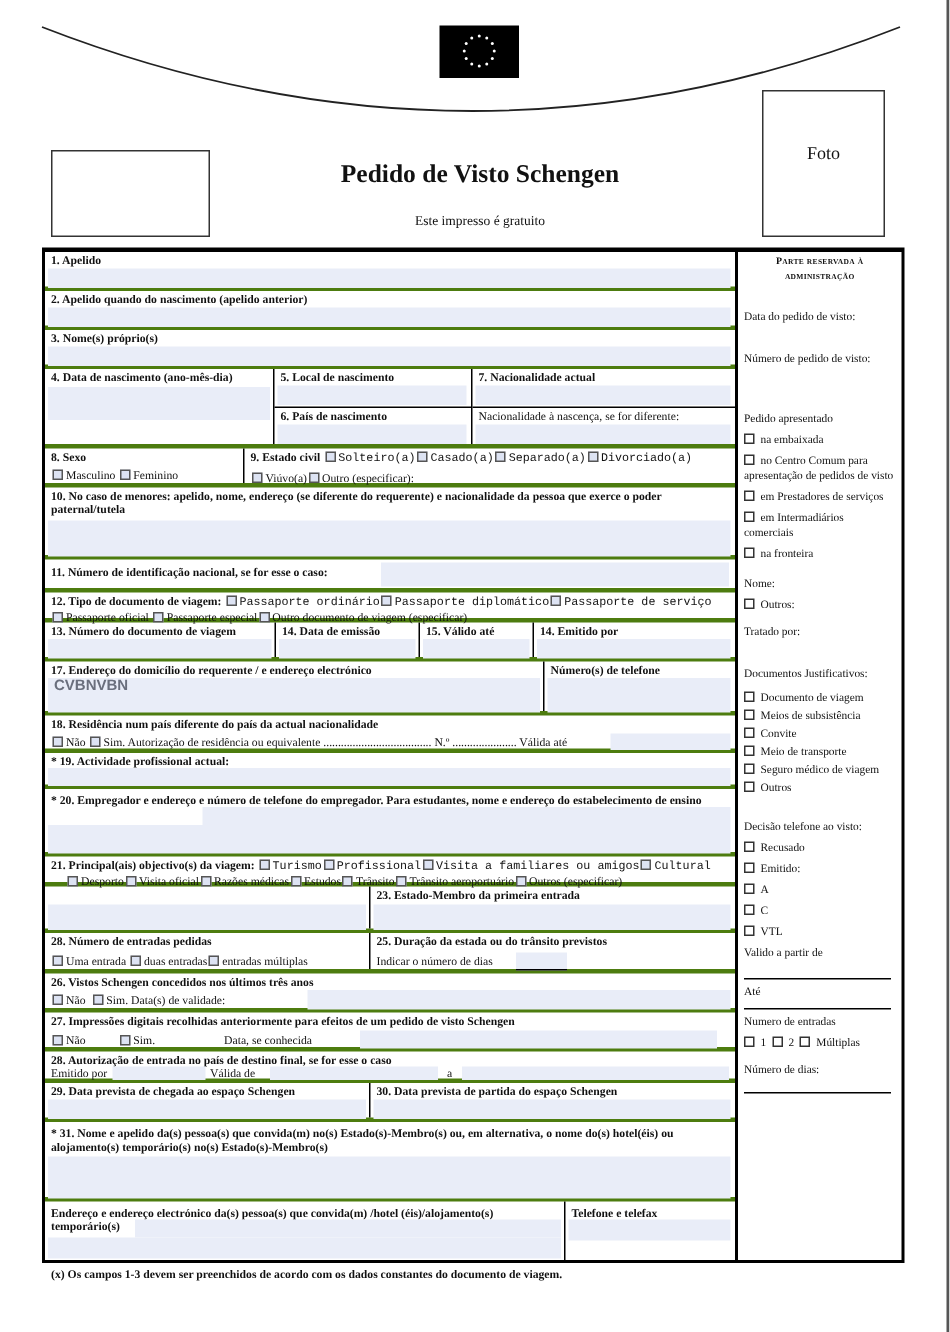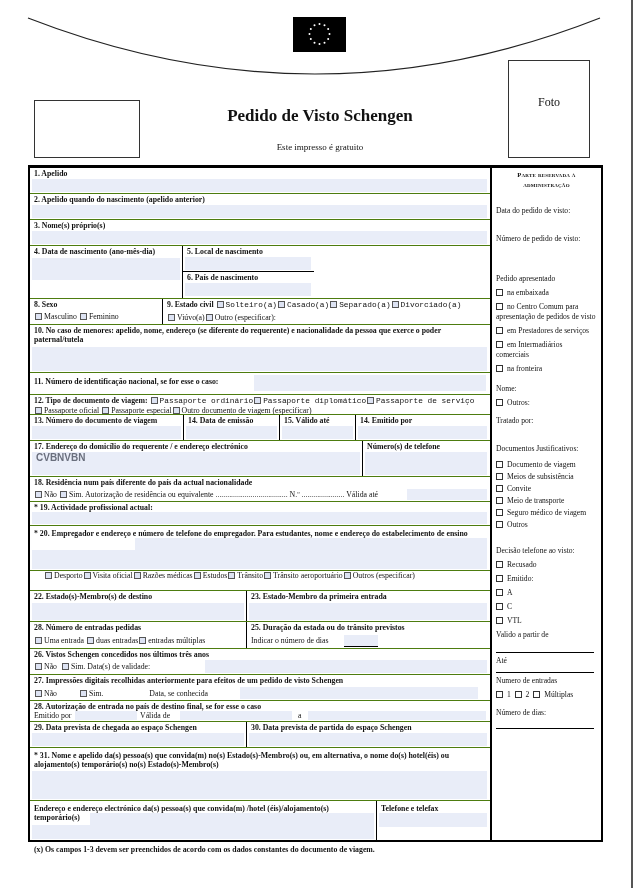--- a/index.html
+++ b/index.html
@@ -11,21 +11,21 @@
   .stamp-box { position: absolute; left: 34px; top: 100px; width: 106px; height: 58px; border: 1px solid #333; }
   .photo-box { position: absolute; left: 508px; top: 60px; width: 82px; height: 98px; border: 1px solid #333; text-align: center; }
   .photo-box span { display: block; margin-top: 34px; font-size: 12px; }
   .title { position: absolute; left: 150px; width: 340px; top: 106px; text-align: center; font-size: 17px; font-weight: bold; }
   .subtitle { position: absolute; left: 150px; width: 340px; top: 142px; text-align: center; font-size: 9px; }
 
   .form { position: absolute; left: 28px; top: 165px; width: 575px; height: 677px; border: 2px solid #000; border-top-width: 3px; }
   .left { position: absolute; left: 0; top: 0; width: 460px; height: 100%; }
   .right { position: absolute; left: 460px; top: 0; width: 111px; height: 100%; border-left: 2px solid #000; padding: 2px 4px; font-size: 7.6px; }
 
-  .row { position: absolute; left: 0; width: 460px; border-bottom: 1px solid #4d7c0f; }
+  .row { position: absolute; left: 0; width: 460px; border-bottom: 3px solid #4d7c0f; }
   .cell { position: absolute; top: 0; height: 100%; }
   .vl { border-left: 1px solid #000; }
   .lbl { font-weight: bold; font-size: 7.8px; padding: 1px 4px; line-height: 9px; white-space: nowrap; }
   .lbl.wrap { white-space: normal; }
   .plain { font-weight: normal; font-size: 7.8px; padding: 1px 4px; line-height: 9px; white-space: nowrap; }
   .fill { position: absolute; background: #e9edf8; }
   .cb { display: inline-block; width: 7px; height: 7px; border: 1px solid #555; background: #dde3f3; vertical-align: -1px; margin: 0 2px 0 1px; }
   .cbw { display: inline-block; width: 7px; height: 7px; border: 1px solid #333; background: #fff; vertical-align: -1px; margin-right: 4px; }
   .opt { font-weight: normal; font-family: Liberation Mono, monospace; }
   .typed { font-family: "Liberation Sans", sans-serif; font-weight: bold; color: #6a6f7d; font-size: 10px; padding-left: 4px; }
@@ -96,20 +96,30 @@
       <div class="cell vl" style="left:152px;width:132px">
         <div style="height:26px;border-bottom:1px solid #000;position:relative">
           <div class="lbl">5. Local de nascimento</div>
           <div class="fill" style="left:2px;top:11px;width:126px;height:13px"></div>
         </div>
         <div style="position:relative">
           <div class="lbl">6. País de nascimento</div>
           <div class="fill" style="left:2px;top:11px;width:126px;height:13px"></div>
         </div>
       </div>
+      <div class="cell vl" style="left:284px;width:176px">
+        <div style="height:26px;border-bottom:1px solid #000;position:relative">
+          <div class="lbl">7. Nacionalidade actual</div>
+          <div class="fill" style="left:2px;top:11px;width:170px;height:13px"></div>
+        </div>
+        <div style="position:relative">
+          <div class="plain">Nacionalidade à nascença, se for diferente:</div>
+          <div class="fill" style="left:2px;top:11px;width:170px;height:13px"></div>
+        </div>
+      </div>
     </div>
 
     <div class="row" style="top:131px;height:26px">
       <div class="cell" style="left:0;width:132px">
         <div class="lbl">8. Sexo</div>
         <div class="plain" style="padding-top:2px">
           <span class="cb"></span><span>Masculino</span>
           <span class="cb"></span><span>Feminino</span>
         </div>
       </div>
@@ -189,28 +199,30 @@
       <div class="fill" style="left:2px;top:10px;width:455px;height:12px"></div>
     </div>
 
     <div class="row" style="top:358px;height:45px">
       <div class="lbl wrap" style="padding-top:3px">* 20. Empregador e endereço e número de telefone do empregador. Para estudantes, nome e endereço do estabelecimento de ensino</div>
       <div class="fill" style="left:105px;top:12px;width:352px;height:12px"></div>
       <div class="fill" style="left:2px;top:24px;width:455px;height:19px"></div>
     </div>
 
     <div class="row" style="top:403px;height:20px">
+      <div class="lbl" style="padding-bottom:0"><span>21. Principal(ais) objectivo(s) da viagem:</span>
+        <span class="opt"><span class="cb"></span><span>Turismo</span><span class="cb"></span><span>Profissional</span><span class="cb"></span><span>Visita a familiares ou amigos</span><span class="cb"></span><span>Cultural</span></span>
+      </div>
       <div class="plain" style="padding-top:0;padding-left:14px">
         <span class="cb"></span><span>Desporto</span><span class="cb"></span><span>Visita oficial</span><span class="cb"></span><span>Razões médicas</span><span class="cb"></span><span>Estudos</span><span class="cb"></span><span>Trânsito</span><span class="cb"></span><span>Trânsito aeroportuário</span><span class="cb"></span><span>Outros (especificar)</span>
       </div>
     </div>
 
     <div class="row" style="top:423px;height:31px">
       <div class="cell" style="left:0;width:216px">
-        <div class="lbl">22. Estado(s)-Membro(s) de destino</div>
         <div class="fill" style="left:2px;top:12px;width:212px;height:17px"></div>
       </div>
       <div class="cell vl" style="left:216px;width:244px">
         <div class="lbl">23. Estado-Membro da primeira entrada</div>
         <div class="fill" style="left:2px;top:12px;width:238px;height:17px"></div>
       </div>
     </div>
 
     <div class="row" style="top:454px;height:27px">
       <div class="cell" style="left:0;width:216px">

